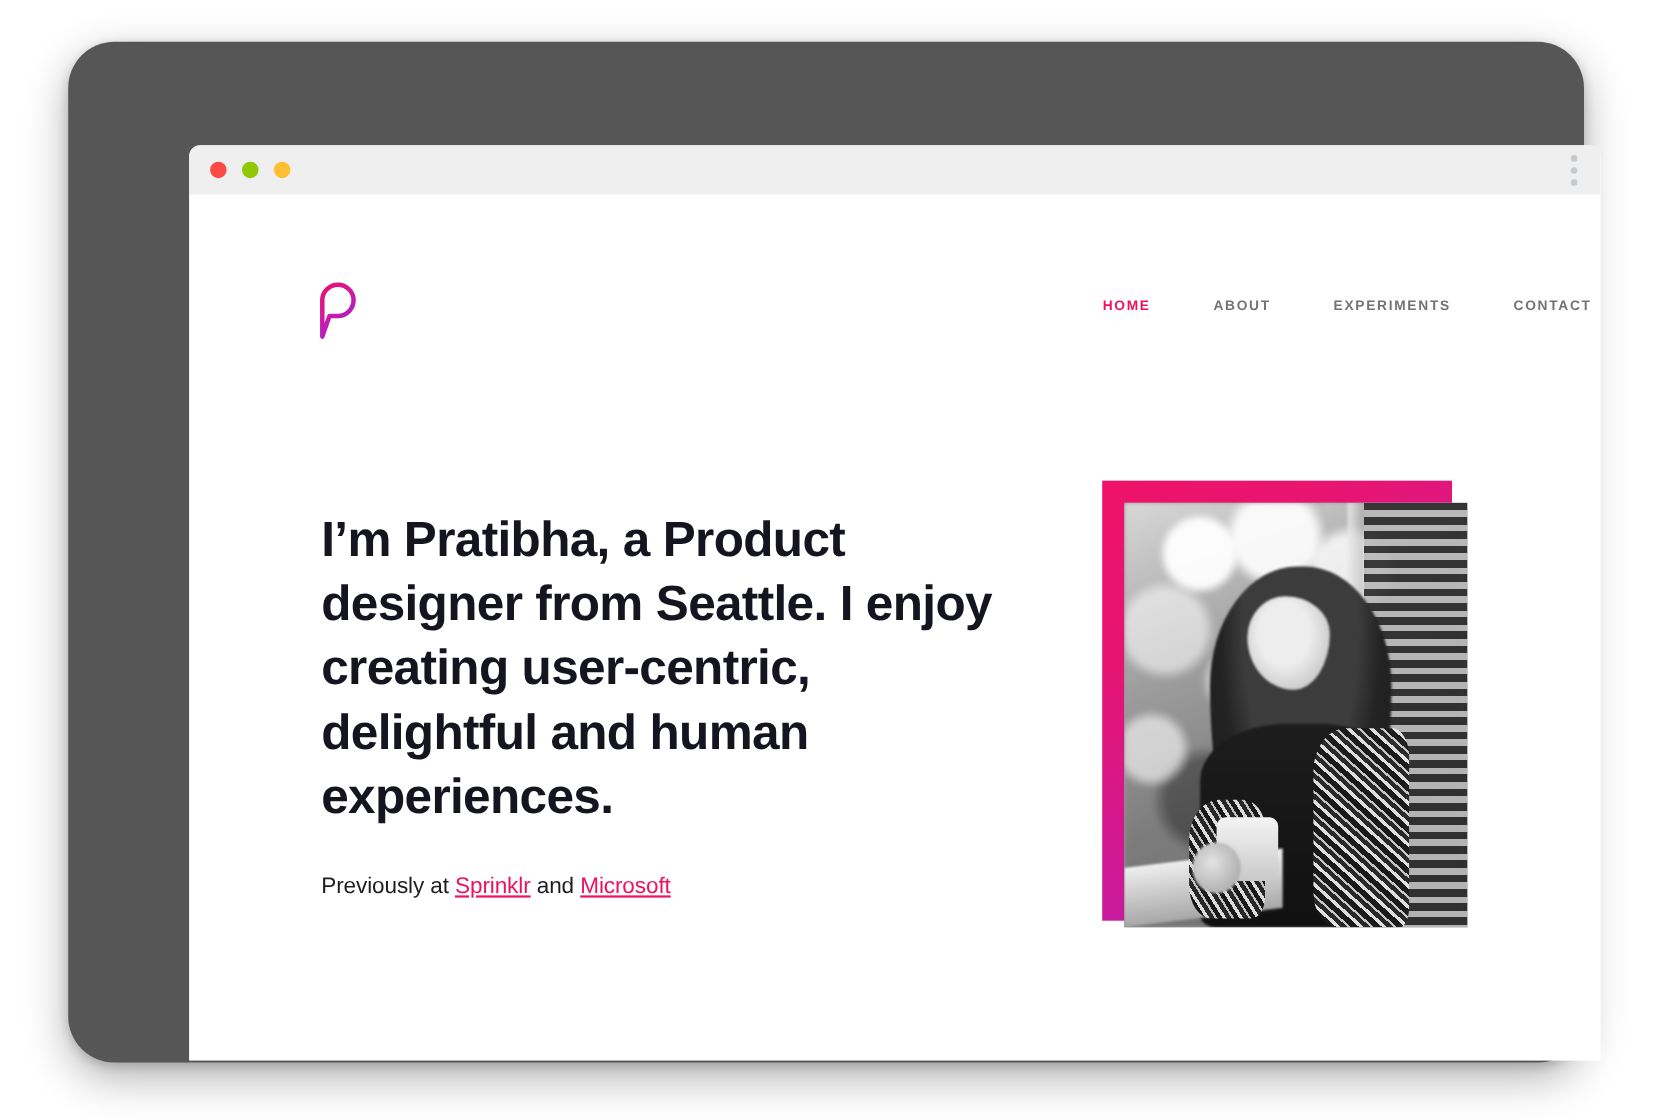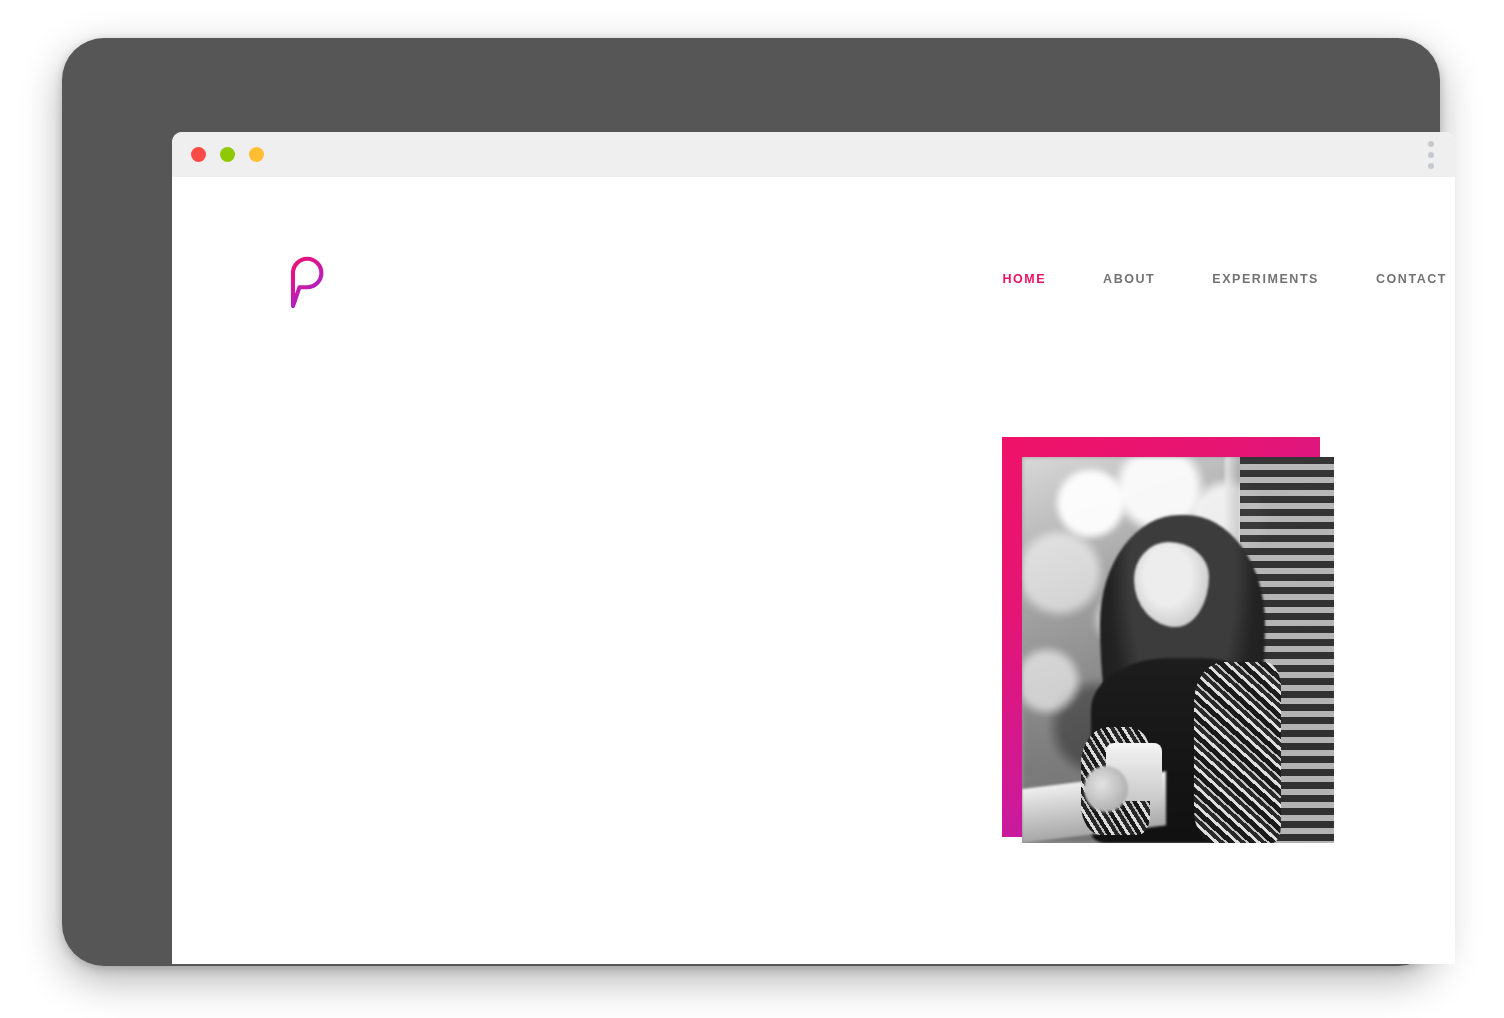--- a/index.html
+++ b/index.html
@@ -356,20 +356,27 @@
             <a class="nav-link" href="#">EXPERIMENTS</a>
           </span>
           <span class="nav-item">
             <a class="nav-link" href="#">CONTACT</a>
           </span>
         </nav>
       </header>
 
       <section id="hero">
 
+        <div id="hero-text">
+          <h1 id="headline">I’m Pratibha, a Product designer from Seattle. I enjoy creating user-centric, delightful and human experiences.</h1>
+
+          <p id="subline">
+            <span>Previously at </span><a class="brand-pink" href="#">Sprinklr</a><span> and </span><a class="brand-pink" href="#">Microsoft</a>
+          </p>
+        </div>
 
         <div id="hero-media">
           <div id="photo-gradient"></div>
           <div id="photo-frame">
             <div id="portrait-photo">
               <div class="ph-bg"></div>
               <div class="ph-building-edge"></div>
               <div class="ph-building"></div>
               <div class="ph-hair"></div>
               <div class="ph-face"></div>

